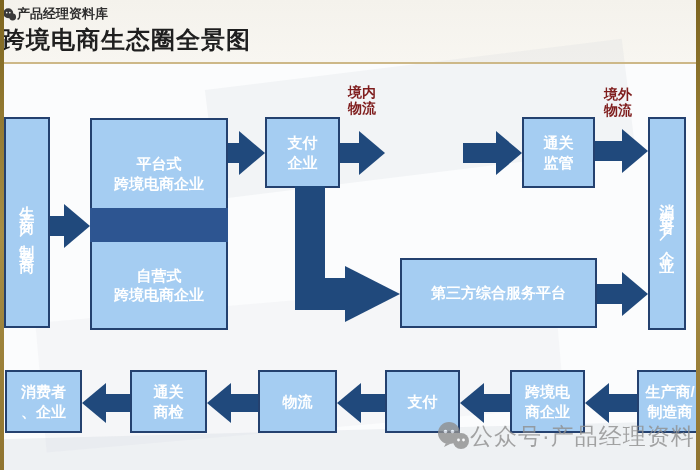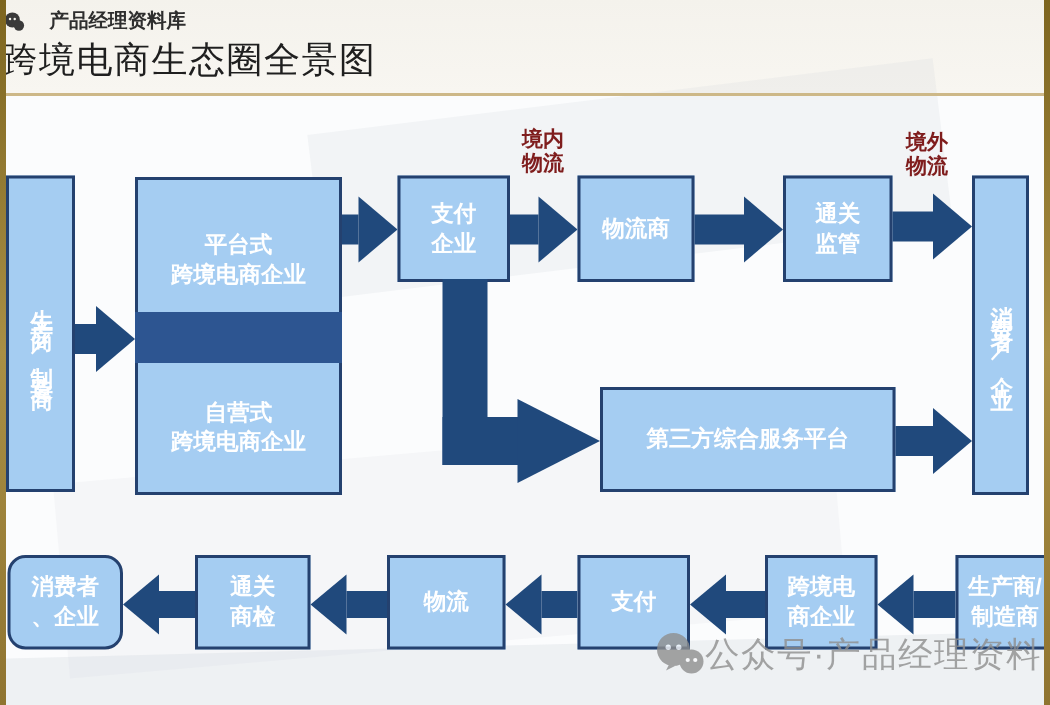--- a/index.html
+++ b/index.html
@@ -14,42 +14,42 @@
   .top-bg{position:absolute; left:0; top:0; width:700px; height:62px; background:linear-gradient(#f4f2ec,#f8f6f1);}
   .gold-line{position:absolute; left:0; top:62px; width:700px; height:2px; background:var(--gold_line);}
   .edge{position:absolute; top:0; width:4px; height:470px; background:linear-gradient(180deg,#7d651f,#a98f45,#8f7430);}
   .edge.l{left:0;} .edge.r{right:0;}
   .bgshape{position:absolute; background:rgba(205,210,218,0.18);}
   .s1{left:210px; top:64px; width:420px; height:110px; transform:rotate(-7deg);}
   .s2{left:40px; top:300px; width:520px; height:130px; transform:rotate(-5deg); background:rgba(205,210,218,0.13);}
   .s3{left:-40px; top:430px; width:780px; height:50px; background:rgba(200,206,214,0.25); transform:rotate(-1.5deg);}
 
   
-  .wm-top{position:absolute; left:2px; top:5px; display:flex; align-items:center; gap:16px; color:#2e2e2e; font-size:13px; font-weight:bold;}
-  .title{position:absolute; left:1px; top:24px; font-size:24px; font-weight:normal; color:var(--ink); letter-spacing:1px;}
+  .wm-top{position:absolute; left:2px; top:5px; display:flex; align-items:center; gap:0; color:#2e2e2e; font-size:13px; font-weight:bold;}
+  .title{position:absolute; left:1px; top:24px; font-size:24px; font-weight:bold; color:var(--ink); letter-spacing:1px;}
 
   
   .box{position:absolute; background:var(--box_fill); border:2px solid var(--box_border);
        color:#fff; font-weight:bold; display:flex; align-items:center; justify-content:center;
        text-align:center; font-size:15px; line-height:1.3;}
   .pre{white-space:pre-line;}
   .vert{writing-mode:vertical-rl; letter-spacing:6px;}
 
   .producer{left:4px; top:117px; width:46px; height:211px;}
   .bigbox{left:90px; top:118px; width:138px; height:212px; display:block;}
   .bigbox .half-top{position:absolute; left:0; top:0; width:100%; height:107px; display:flex; align-items:center; justify-content:center;}
   .bigbox .band{position:absolute; left:-2px; top:88px; width:calc(100% + 4px); height:34px; background:var(--band);}
   .bigbox .half-bot{position:absolute; left:0; top:122px; width:100%; height:86px; display:flex; align-items:center; justify-content:center;}
   .pay{left:265px; top:117px; width:75px; height:71px;}
   .logi{left:385px; top:117px; width:78px; height:71px;}
   .customs{left:522px; top:117px; width:73px; height:71px;}
   .consumer{left:648px; top:117px; width:38px; height:213px; letter-spacing:8px;}
   .thirdparty{left:400px; top:258px; width:197px; height:70px;}
 
-  .b1{left:5px;  top:370px; width:77px; height:63px;border-radius:12px;}
+  .b1{left:5px;  top:370px; width:77px; height:63px;}
   .b2{left:130px; top:370px; width:77px; height:63px;}
   .b3{left:258px; top:370px; width:79px; height:63px;}
   .b4{left:385px; top:370px; width:75px; height:63px;}
   .b5{left:510px; top:370px; width:75px; height:63px;}
   .b6{left:637px; top:370px; width:66px; height:63px;}
 
   
   .flabel{position:absolute; width:56px; text-align:center; font-size:14px; font-weight:bold; color:#7f1d1d; line-height:1.15; white-space:pre-line;}
   .dlog{left:334px; top:84px;}
   .olog{left:590px; top:86px;}
@@ -128,21 +128,20 @@
 企业</div>
 
   <div class="flabel dlog">境内
 物流</div>
 
   <div class="ar a3">
     <div class="sh"></div>
     <div class="hd"></div>
   </div>
 
-  <div class="box logi">物流商</div>
 
   <div class="ar a4">
     <div class="sh"></div>
     <div class="hd"></div>
   </div>
 
   <div class="box pre customs">通关
 监管</div>
 
   <div class="flabel olog">境外

